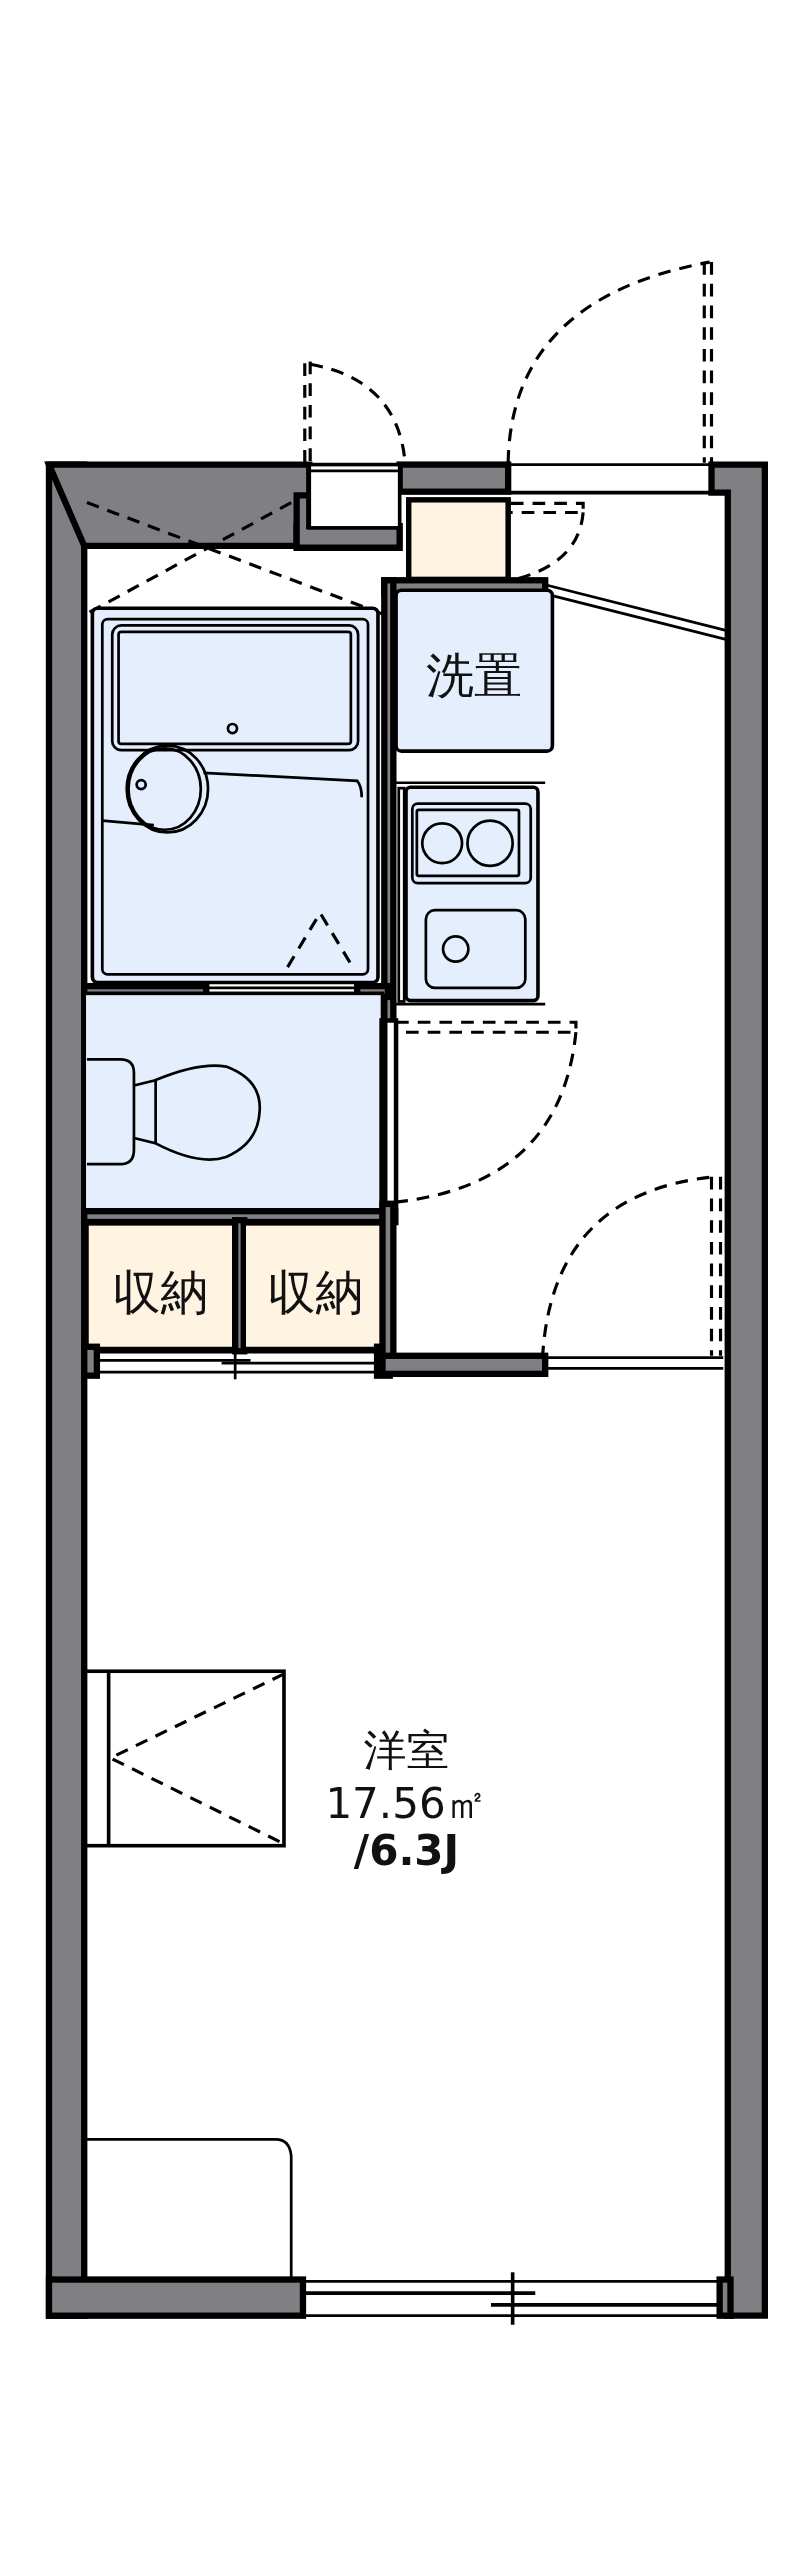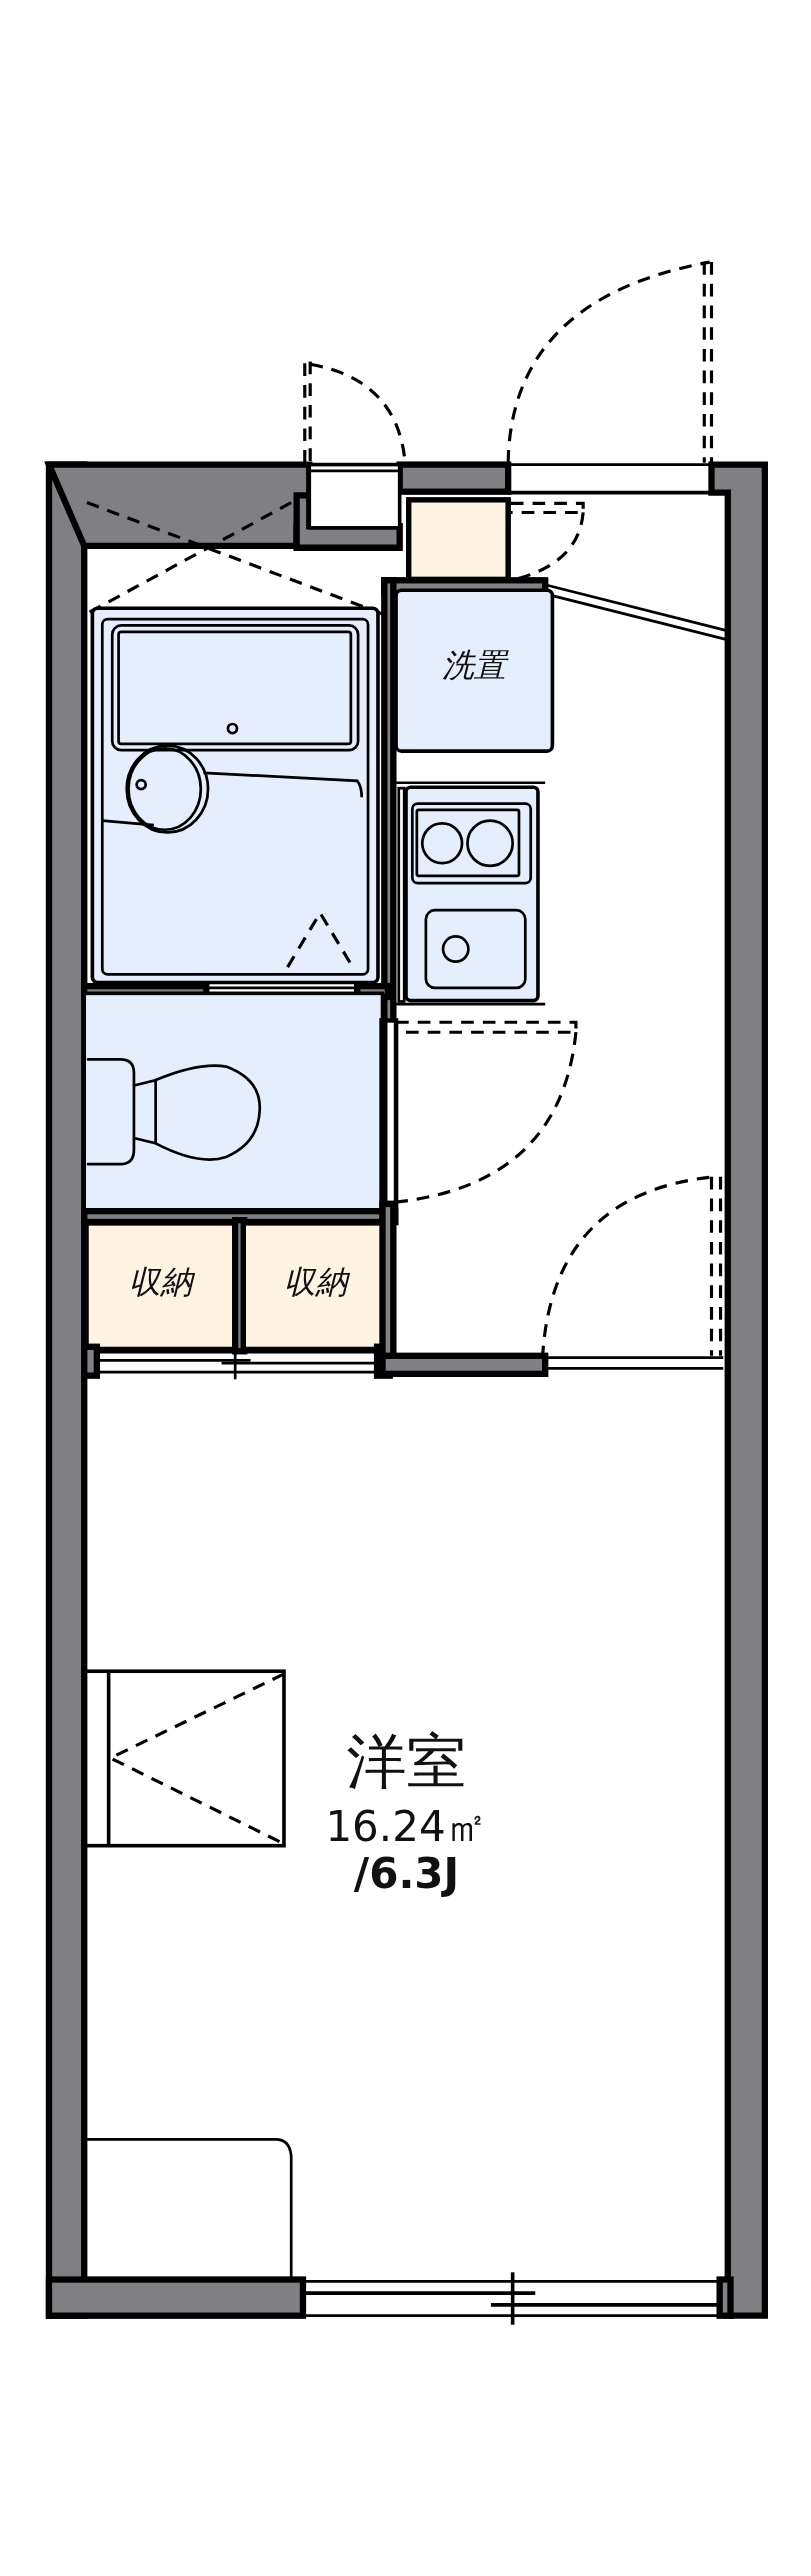--- a/index.html
+++ b/index.html
@@ -5,22 +5,22 @@
   html, body { margin: 0; padding: 0; background: #ffffff; }
   body { width: 812px; height: 2576px; position: relative; overflow: hidden; font-family: "DejaVu Sans", sans-serif; }
   svg { position: absolute; left: 0; top: 0; }
   .wall { fill: #808084; stroke: #000; stroke-width: 7; stroke-linejoin: miter; }
   .ln { fill: none; stroke: #000; stroke-width: 4; }
   .thin { fill: none; stroke: #000; stroke-width: 3; }
   .dash { fill: none; stroke: #000; stroke-width: 3.5; stroke-dasharray: 14 10; }
   .blue { fill: #e4eefc; stroke: #000; stroke-width: 4; }
   .cream { fill: #fff4e2; stroke: #000; stroke-width: 6; }
   .label { position: absolute; color: #111; text-align: center; white-space: nowrap; font-family: "DejaVu Sans", sans-serif; }
-  .small-label { font-size: 32px; font-style: italic; }
-  .room-name { font-size: 60px; font-family: Liberation Mono, monospace; }
+  .small-label { font-size: 48px; }
+  .room-name { font-size: 43px; font-family: Liberation Mono, monospace; }
   .room-area { font-size: 42px; line-height: 47px; }
 </style>
 </head>
 <body>
 
 <svg width="812" height="2576" viewBox="0 0 898 2850">
 
   <g>
 
     <rect class="wall" x="54" y="514" width="39" height="2048"></rect>
@@ -181,16 +181,16 @@
 </svg>
 
 <div class="label small-label" style="left:396px; top:644px; width:156px;">洗置</div>
 
 <div class="label small-label" style="left:86px; top:1261px; width:149px;">収納</div>
 
 <div class="label small-label" style="left:243px; top:1261px; width:145px;">収納</div>
 
 <div style="position:absolute; left:271px; top:1722px; width:271px;">
   <div class="label room-name" style="position:relative; width:271px;">洋室</div>
-  <div class="label room-area" style="position:relative; width:271px;">16.24㎡</div>
+  <div class="label room-area" style="position:relative; width:271px;">17.56㎡</div>
   <div class="label room-area" style="position:relative; width:271px;font-weight:bold;">/6.3J</div>
 </div>
 
 
 </body></html>

